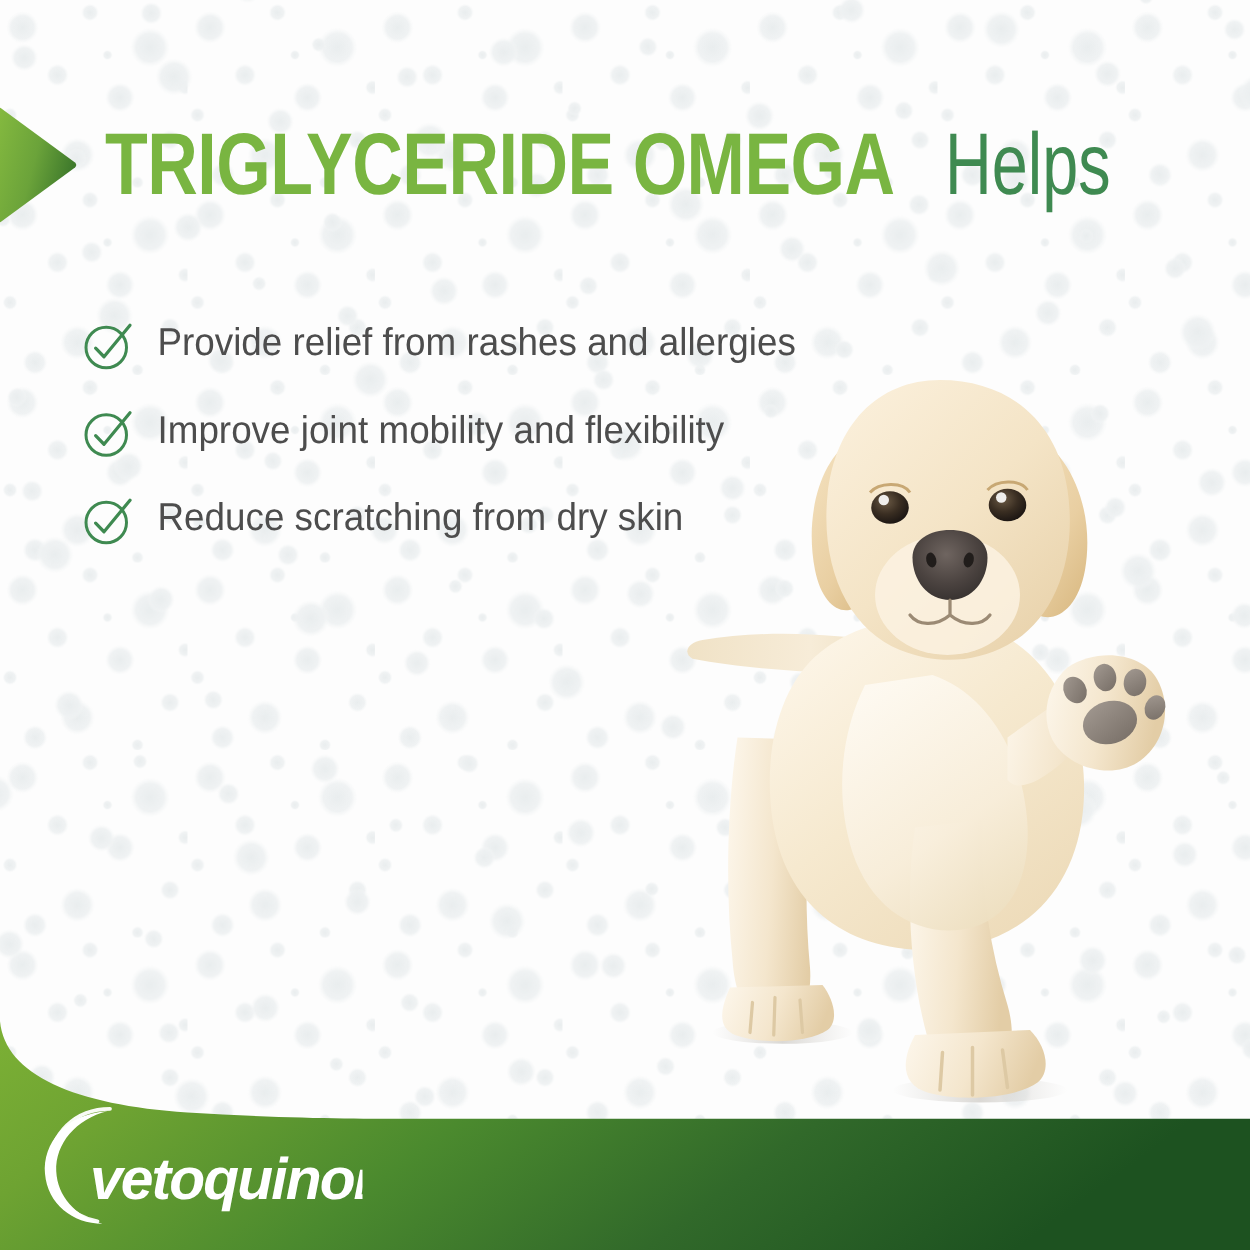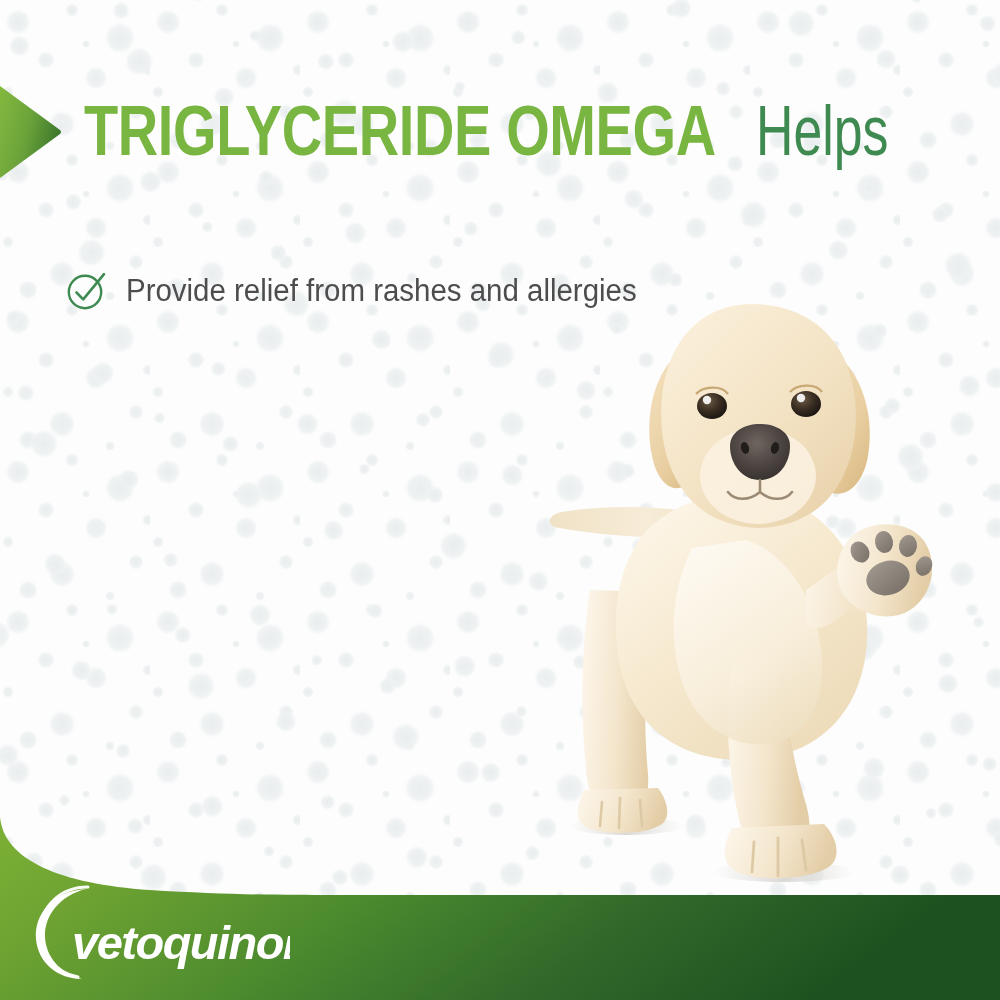--- a/index.html
+++ b/index.html
@@ -74,21 +74,21 @@
   .benefits {
     position: absolute;
     left: 66px;
     top: 255px;
     width: 640px;
   }
   .benefit {
     position: relative;
     height: 70px;
     display: flex;
-    align-items: center;
+    align-items: flex-start;
   }
   .check-icon {
     width: 42px;
     height: 42px;
     flex: 0 0 42px;
     margin-top: 0px;
   }
   .benefit-text {
     font-family: "Liberation Sans Narrow", "Liberation Sans", sans-serif;
     font-weight: 400;
@@ -187,21 +187,35 @@
   <div class="benefits">
 
     <div class="benefit">
       <svg class="check-icon" viewBox="0 0 42 42">
         <circle cx="19" cy="23" r="16.2" fill="none" stroke="#3f8a51" stroke-width="2.4"></circle>
         <path d="M10.5,23.5 L17.2,30.4 L38,5.2" fill="none" stroke="#3f8a51" stroke-width="2.6" stroke-linecap="round" stroke-linejoin="round"></path>
       </svg>
       <div class="benefit-text">Provide relief from rashes and allergies</div>
     </div>
 
-
+    <div class="benefit">
+      <svg class="check-icon" viewBox="0 0 42 42">
+        <circle cx="19" cy="23" r="16.2" fill="none" stroke="#3f8a51" stroke-width="2.4"></circle>
+        <path d="M10.5,23.5 L17.2,30.4 L38,5.2" fill="none" stroke="#3f8a51" stroke-width="2.6" stroke-linecap="round" stroke-linejoin="round"></path>
+      </svg>
+      <div class="benefit-text">Improve joint mobility and flexibility</div>
+    </div>
+
+    <div class="benefit">
+      <svg class="check-icon" viewBox="0 0 42 42">
+        <circle cx="19" cy="23" r="16.2" fill="none" stroke="#3f8a51" stroke-width="2.4"></circle>
+        <path d="M10.5,23.5 L17.2,30.4 L38,5.2" fill="none" stroke="#3f8a51" stroke-width="2.6" stroke-linecap="round" stroke-linejoin="round"></path>
+      </svg>
+      <div class="benefit-text">Reduce scratching from dry skin</div>
+    </div>
 
 
   </div>
 
   <svg class="puppy" viewBox="0 0 500 600">
     <defs>
       <linearGradient id="furBody" x1="0.15" y1="0" x2="0.9" y2="1">
         <stop offset="0%" stop-color="#fdf6e9"></stop>
         <stop offset="45%" stop-color="#f6e9cf"></stop>
         <stop offset="100%" stop-color="#ecd9b6"></stop>

